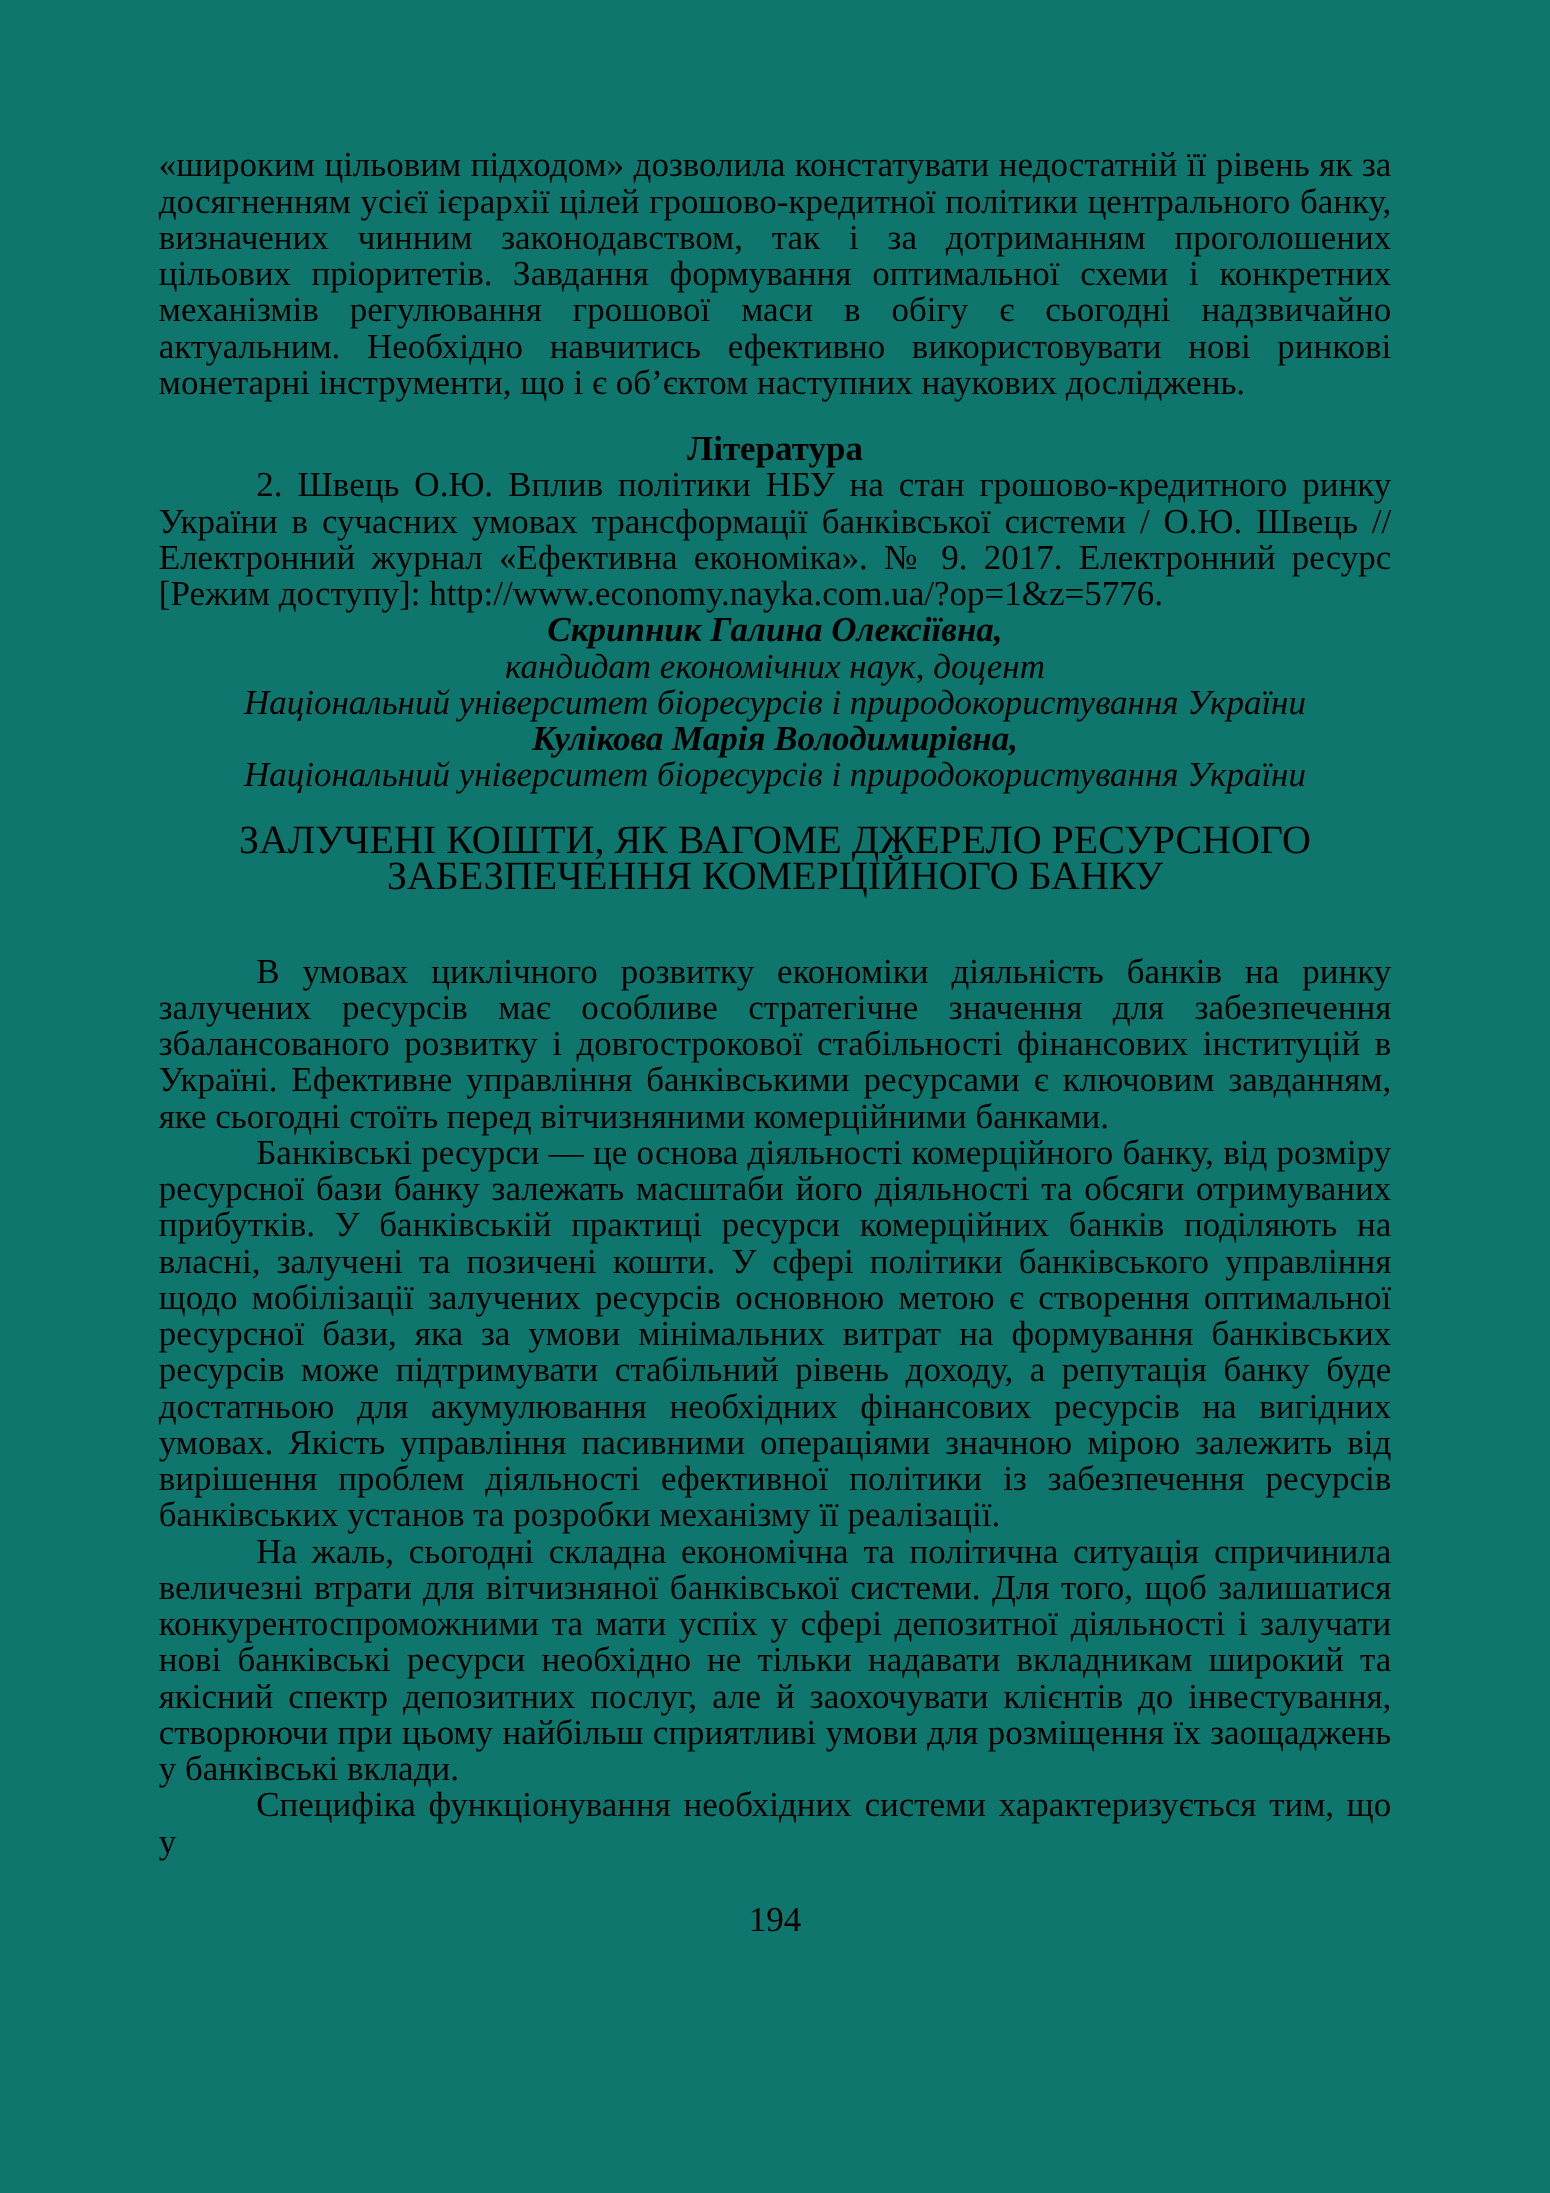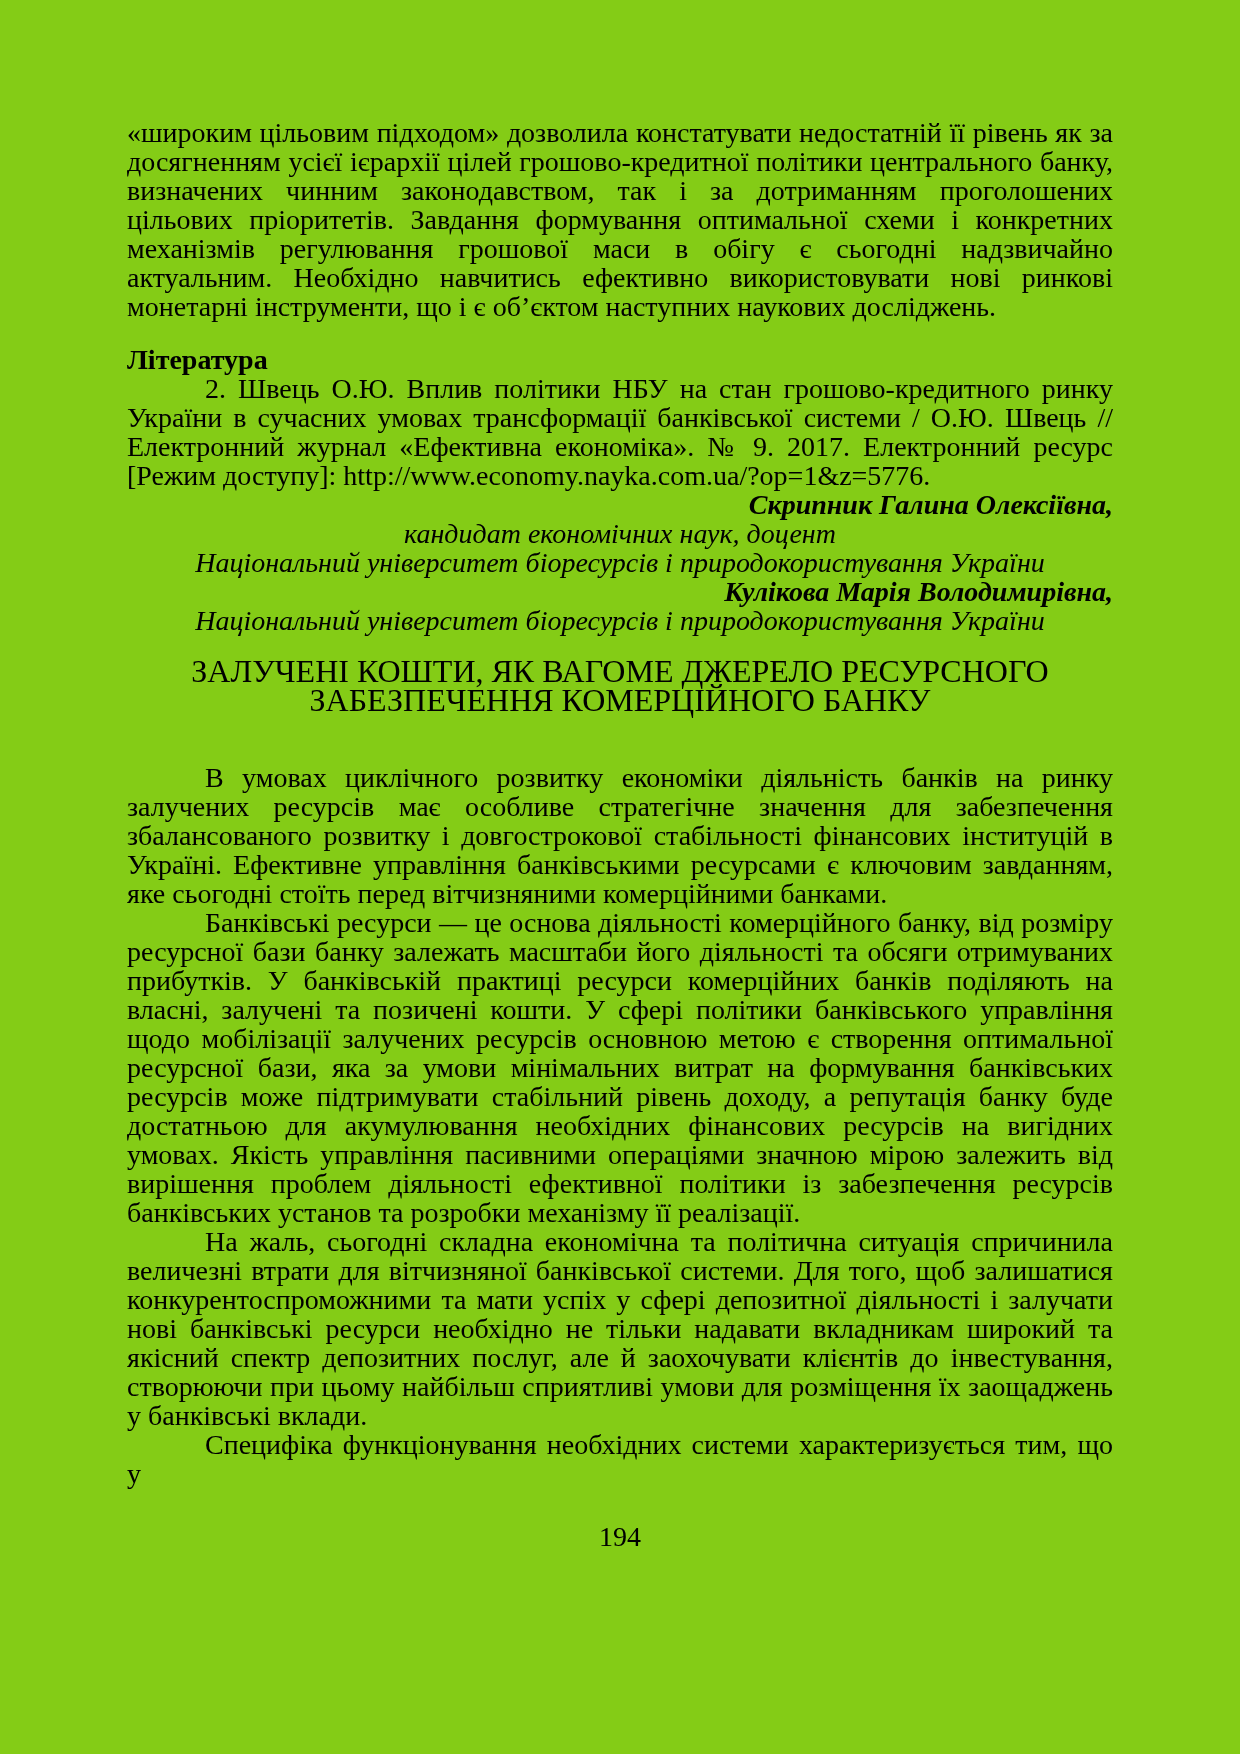--- a/index.html
+++ b/index.html
@@ -2,42 +2,43 @@
 <html lang="uk"><head>
 <meta charset="utf-8">
 <style>
   * { margin: 0; padding: 0; box-sizing: border-box; }
   html, body { background: #ffffff; }
   .page {
     position: relative;
     width: 1240px;
     height: 1754px;
     margin: 0 auto;
-    background: #84cc16;
+    background: #0f766e;
     color: #000000;
     font-family: "Liberation Serif", "DejaVu Serif", serif;
     font-size: 28px;
     line-height: 29px;
     padding: 118px 127px 0 127px;
     overflow: hidden;
   }
   .para { text-align: justify; }
   .indent { text-indent: 78px; }
   .ref-heading {
     margin-top: 24px;
     font-size: 28px;
     font-weight: bold;
+    text-align: center;
   }
   .udc {
     margin-top: 56px;
     font-weight: bold;
     text-align: left;
   }
   .authors { text-align: center; }
-  .author-name { font-weight: bold; font-style: italic; text-align: right; }
+  .author-name { font-weight: bold; font-style: italic; }
   .author-line { font-style: italic; }
   .article-title {
     margin-top: 22px;
     font-size: 32px;
     font-weight: normal;
     text-align: center;
   }
   .body-start { margin-top: 48px; }
   .page-number {
     margin-top: 34px;

